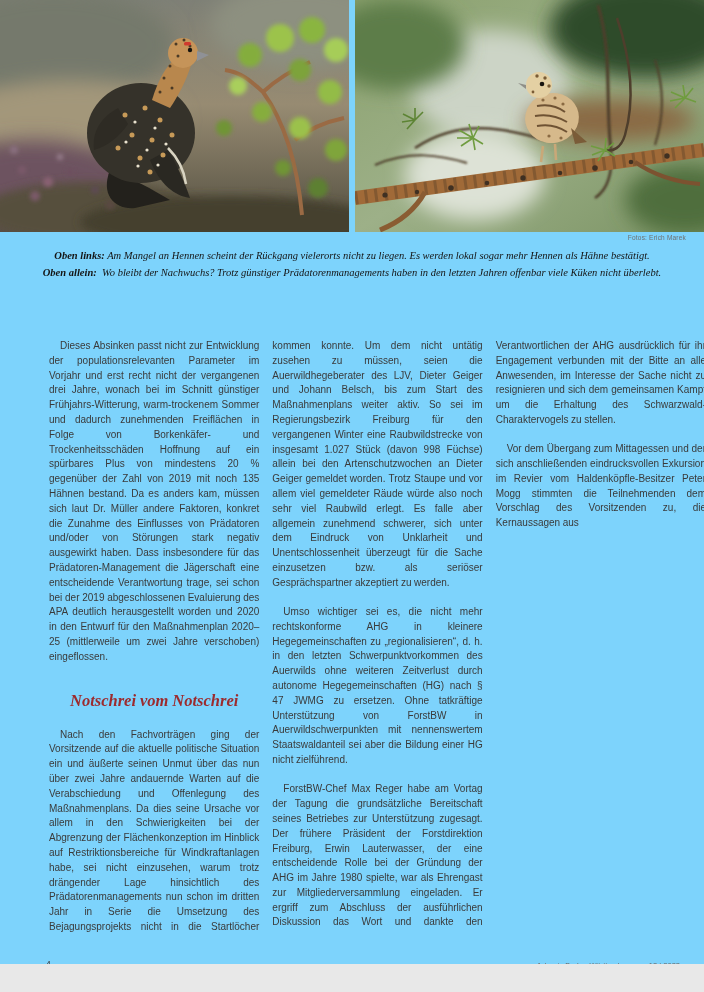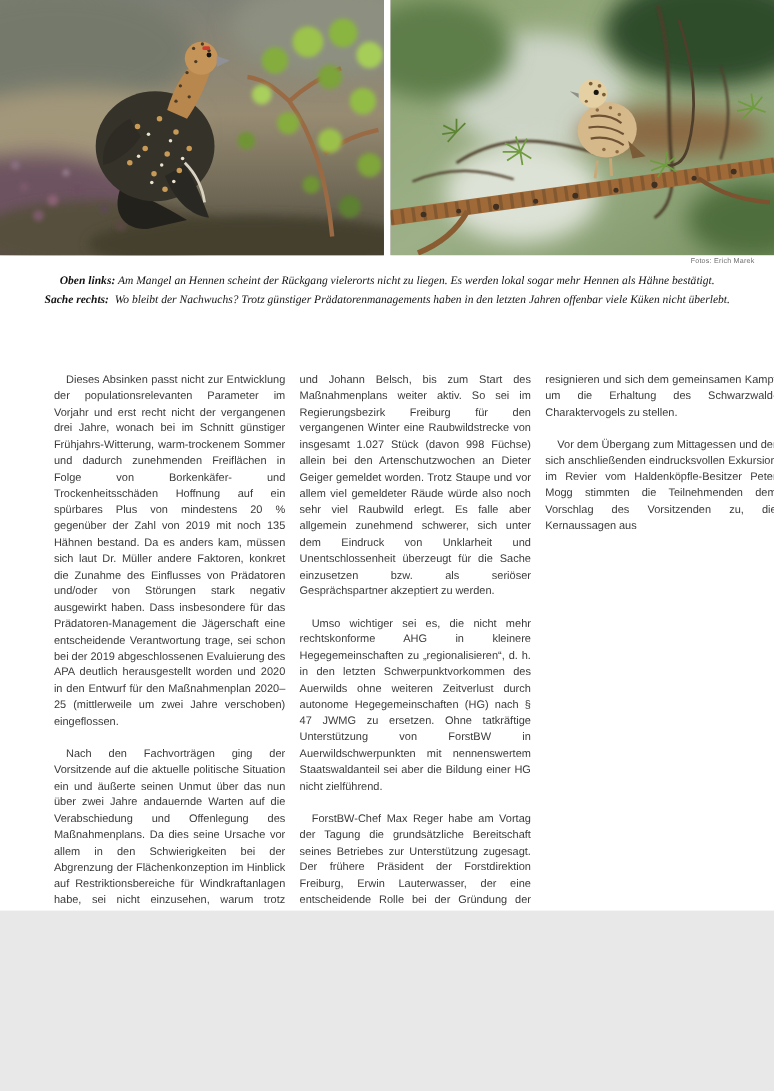--- a/index.html
+++ b/index.html
@@ -1,16 +1,16 @@
 <!DOCTYPE html>
 <html lang="de"><head>
 <meta charset="utf-8">
 <style>
   html,body{margin:0;padding:0;background:#e8e8e8;}
-  .page{position:relative;width:704px;height:828px;background:#ffffff;margin:0 auto;overflow:hidden;
+  .page{position:relative;width:704px;height:964px;background:#7dd3fc;margin:0 auto;overflow:hidden;
         font-family:"Liberation Sans",sans-serif;}
   
   .photo-row{position:absolute;top:0;left:0;width:704px;height:232px;display:flex;gap:6px;}
   .photo{flex:0 0 349px;height:232px;overflow:hidden;background:#8a8a7a;}
   .photo svg{display:block;width:100%;height:100%;}
   
   .credit{position:absolute;top:234px;right:18px;font-size:6.5px;color:#6f6f6f;letter-spacing:.2px;}
   
   .captions{position:absolute;top:247px;left:28px;width:648px;text-align:center;
             font-family:"Liberation Serif",serif;font-style:italic;font-size:10.5px;
@@ -232,25 +232,26 @@
           <path d="M171,85 L163,83 L171,89 Z" fill="#8f8f88"></path>
         </g>
       </svg>
     </div>
   </div>
 
   <div class="credit">Fotos: Erich Marek</div>
 
   <div class="captions">
     <div><span class="cap-label">Oben links:</span> <span>Am Mangel an Hennen scheint der Rückgang vielerorts nicht zu liegen. Es werden lokal sogar mehr Hennen als Hähne bestätigt.</span></div>
-    <div><span class="cap-label">Sache rechts:</span>&nbsp; <span>Wo bleibt der Nachwuchs? Trotz günstiger Prädatorenmanagements haben in den letzten Jahren offenbar viele Küken nicht überlebt.</span></div>
+    <div><span class="cap-label">Oben allein:</span>&nbsp; <span>Wo bleibt der Nachwuchs? Trotz günstiger Prädatorenmanagements haben in den letzten Jahren offenbar viele Küken nicht überlebt.</span></div>
   </div>
 
   <div class="body-columns" lang="de">
     <p>Dieses Absinken passt nicht zur Entwicklung der populationsrelevanten Parameter im Vorjahr und erst recht nicht der vergangenen drei Jahre, wonach bei im Schnitt günstiger Frühjahrs-Witterung, warm-trockenem Sommer und dadurch zunehmenden Freiflächen in Folge von Borkenkäfer- und Trockenheitsschäden Hoffnung auf ein spürbares Plus von mindestens 20 % gegenüber der Zahl von 2019 mit noch 135 Hähnen bestand. Da es anders kam, müssen sich laut Dr. Müller andere Faktoren, konkret die Zunahme des Einflusses von Prädatoren und/oder von Störungen stark negativ ausgewirkt haben. Dass insbesondere für das Prädatoren-Management die Jägerschaft eine entscheidende Verantwortung trage, sei schon bei der 2019 abgeschlossenen Evaluierung des APA deutlich herausgestellt worden und 2020 in den Entwurf für den Maßnahmenplan 2020–25 (mittlerweile um zwei Jahre verschoben) eingeflossen.</p>
+    <h2 class="red-heading">Notschrei vom Notschrei</h2>
     <p>Nach den Fachvorträgen ging der Vorsitzende auf die aktuelle politische Situation ein und äußerte seinen Unmut über das nun über zwei Jahre andauernde Warten auf die Verabschiedung und Offenlegung des Maßnahmenplans. Da dies seine Ursache vor allem in den Schwierigkeiten bei der Abgrenzung der Flächenkonzeption im Hinblick auf Restriktionsbereiche für Windkraftanlagen habe, sei nicht einzusehen, warum trotz drängender Lage hinsichtlich des Prädatorenmanagements nun schon im dritten Jahr in Serie die Umsetzung des Bejagungsprojekts nicht in die Startlöcher kommen konnte. Um dem nicht untätig zusehen zu müssen, seien die Auerwildhegeberater des LJV, Dieter Geiger und Johann Belsch, bis zum Start des Maßnahmenplans weiter aktiv. So sei im Regierungsbezirk Freiburg für den vergangenen Winter eine Raubwildstrecke von insgesamt 1.027 Stück (davon 998 Füchse) allein bei den Artenschutzwochen an Dieter Geiger gemeldet worden. Trotz Staupe und vor allem viel gemeldeter Räude würde also noch sehr viel Raubwild erlegt. Es falle aber allgemein zunehmend schwerer, sich unter dem Eindruck von Unklarheit und Unentschlossenheit überzeugt für die Sache einzusetzen bzw. als seriöser Gesprächspartner akzeptiert zu werden.</p>
     <p>Umso wichtiger sei es, die nicht mehr rechtskonforme AHG in kleinere Hegegemeinschaften zu „regionalisieren“, d. h. in den letzten Schwerpunktvorkommen des Auerwilds ohne weiteren Zeitverlust durch autonome Hegegemeinschaften (HG) nach § 47 JWMG zu ersetzen. Ohne tatkräftige Unterstützung von ForstBW in Auerwildschwerpunkten mit nennenswertem Staatswaldanteil sei aber die Bildung einer HG nicht zielführend.</p>
     <p>ForstBW-Chef Max Reger habe am Vortag der Tagung die grundsätzliche Bereitschaft seines Betriebes zur Unterstützung zugesagt. Der frühere Präsident der Forstdirektion Freiburg, Erwin Lauterwasser, der eine entscheidende Rolle bei der Gründung der AHG im Jahre 1980 spielte, war als Ehrengast zur Mitgliederversammlung eingeladen. Er ergriff zum Abschluss der ausführlichen Diskussion das Wort und dankte den Verantwortlichen der AHG ausdrücklich für ihr Engagement verbunden mit der Bitte an alle Anwesenden, im Interesse der Sache nicht zu resignieren und sich dem gemeinsamen Kampf um die Erhaltung des Schwarzwald-Charaktervogels zu stellen.</p>
     <p>Vor dem Übergang zum Mittagessen und der sich anschließenden eindrucksvollen Exkursion im Revier vom Haldenköpfle-Besitzer Peter Mogg stimmten die Teilnehmenden dem Vorschlag des Vorsitzenden zu, die Kernaussagen aus</p>
   </div>
 
   <div class="page-number">4</div>
   <div class="footer-right">
     <span class="journal">Jahre in Baden-Württemberg</span><span>12 | 2022</span>
   </div>

